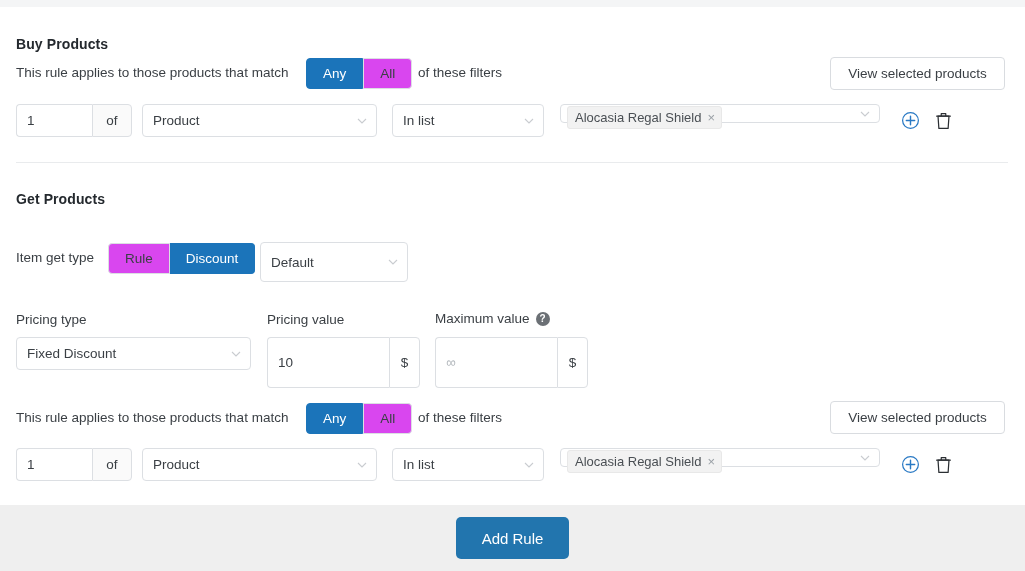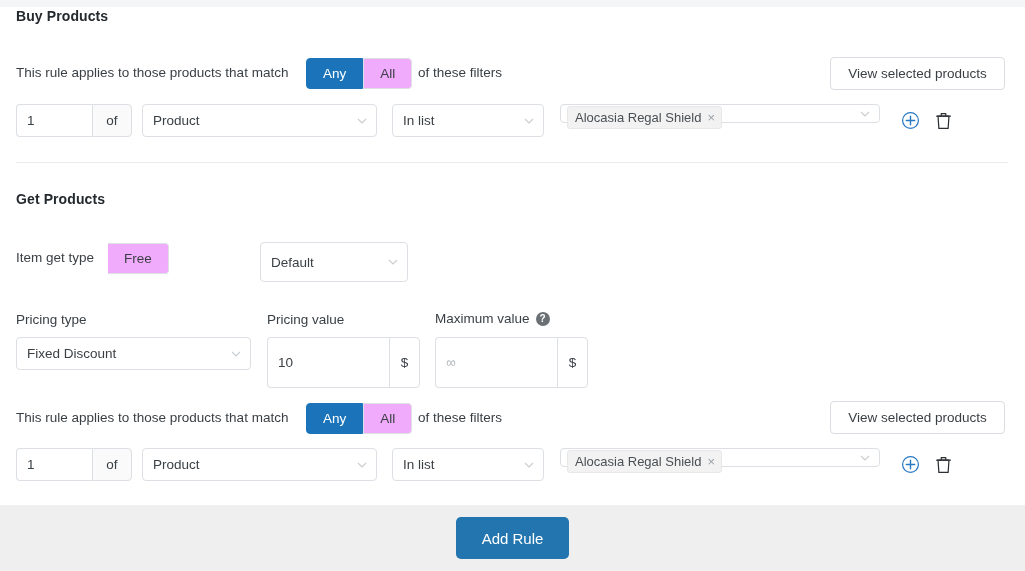--- a/index.html
+++ b/index.html
@@ -61,21 +61,21 @@
     font-size:13.5px; color:#3a3f44;
     display:flex; align-items:center; justify-content:center;
   }
 
   
   .toggle { display:flex; height:31px; border-radius:4px; }
   .toggle .opt {
     display:flex; align-items:center; justify-content:center;
     font-size:13.5px; padding:0 16px;
     border:1px solid #dcdfe3;
-    background:#f0abfc; color:#3a3f44; cursor:pointer;
+    background:#d946ef; color:#3a3f44; cursor:pointer;
     position:relative;
   }
   .toggle .opt:first-child { border-radius:4px 0 0 4px; }
   .toggle .opt:last-child  { border-radius:0 4px 4px 0; border-left:none; }
   .toggle .opt.active {
     background:#1b74ba; border-color:#1b74ba; color:#fff;
   }
   .toggle .opt.active + .opt { border-left:1px solid #dcdfe3; }
 
   
@@ -148,21 +148,21 @@
   
   .abs { position:absolute; }
 </style>
 </head>
 <body>
 
 <div class="page">
 
   <div class="top-strip"></div>
 
-  <div class="abs section-title" style="left:16px; top:8px;">Buy Products</div>
+  <div class="abs section-title" style="left:16px; top:36px;">Buy Products</div>
 
   <div class="abs rule-text" style="left:16px; top:65px;">This rule applies to those products that match</div>
 
   <div class="abs toggle" style="left:306px; top:58px;">
     <div class="opt active">Any</div>
     <div class="opt">All</div>
   </div>
 
   <div class="abs rule-text" style="left:418px; top:65px;">of these filters</div>
 
@@ -222,21 +222,22 @@
     </span>
   </div>
 
   <div class="abs divider" style="left:16px; top:162px; width:992px;"></div>
 
   <div class="abs section-title" style="left:16px; top:191px;">Get Products</div>
 
   <div class="abs field-label" style="left:16px; top:250px;">Item get type</div>
 
   <div class="abs toggle" style="left:108px; top:243px;">
-    <div class="opt">Free</div>
+    <div class="opt">Rule</div>
+    <div class="opt active">Discount</div>
   </div>
 
   <div class="abs ctl select" style="left:260px; top:242px; width:148px; height:40px;">
     <span>Default</span>
     <span class="chev">
       <svg viewBox="0 0 10 10" width="10" height="10">
           <path d="M1 3 L5 7 L9 3" fill="none" stroke="#c9ccd0" stroke-width="1.1"></path>
         </svg>
     </span>
   </div>

